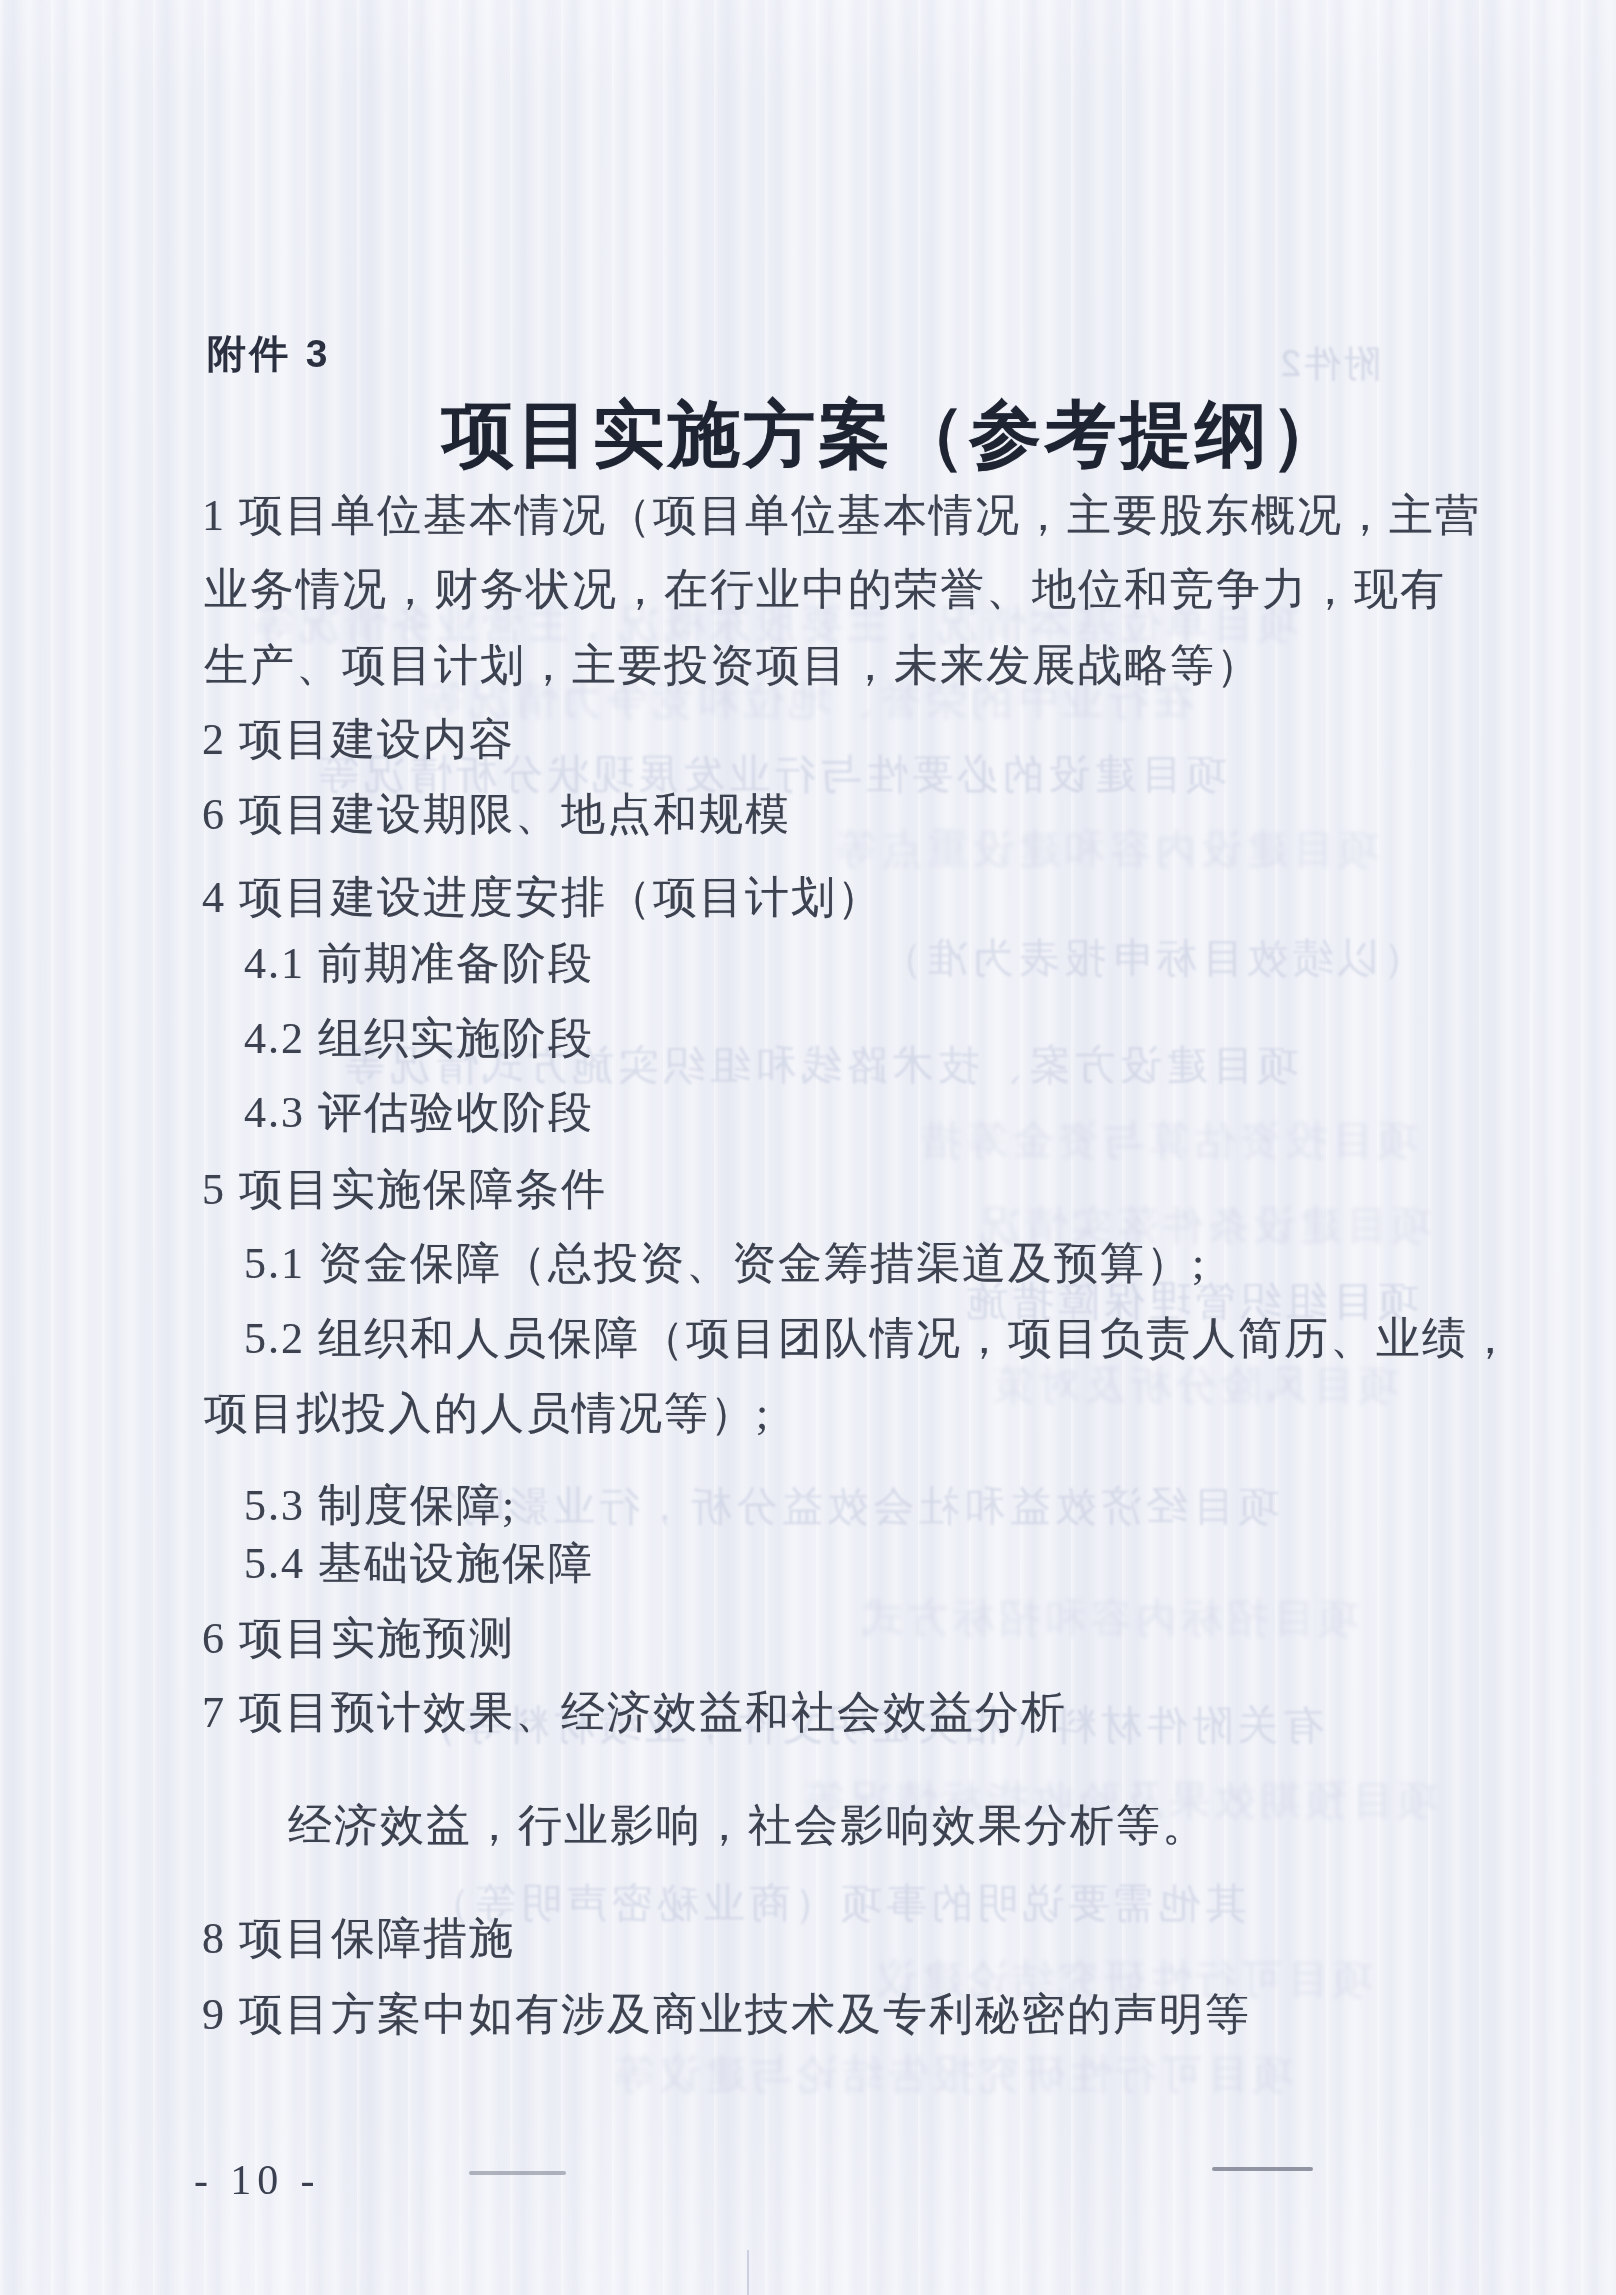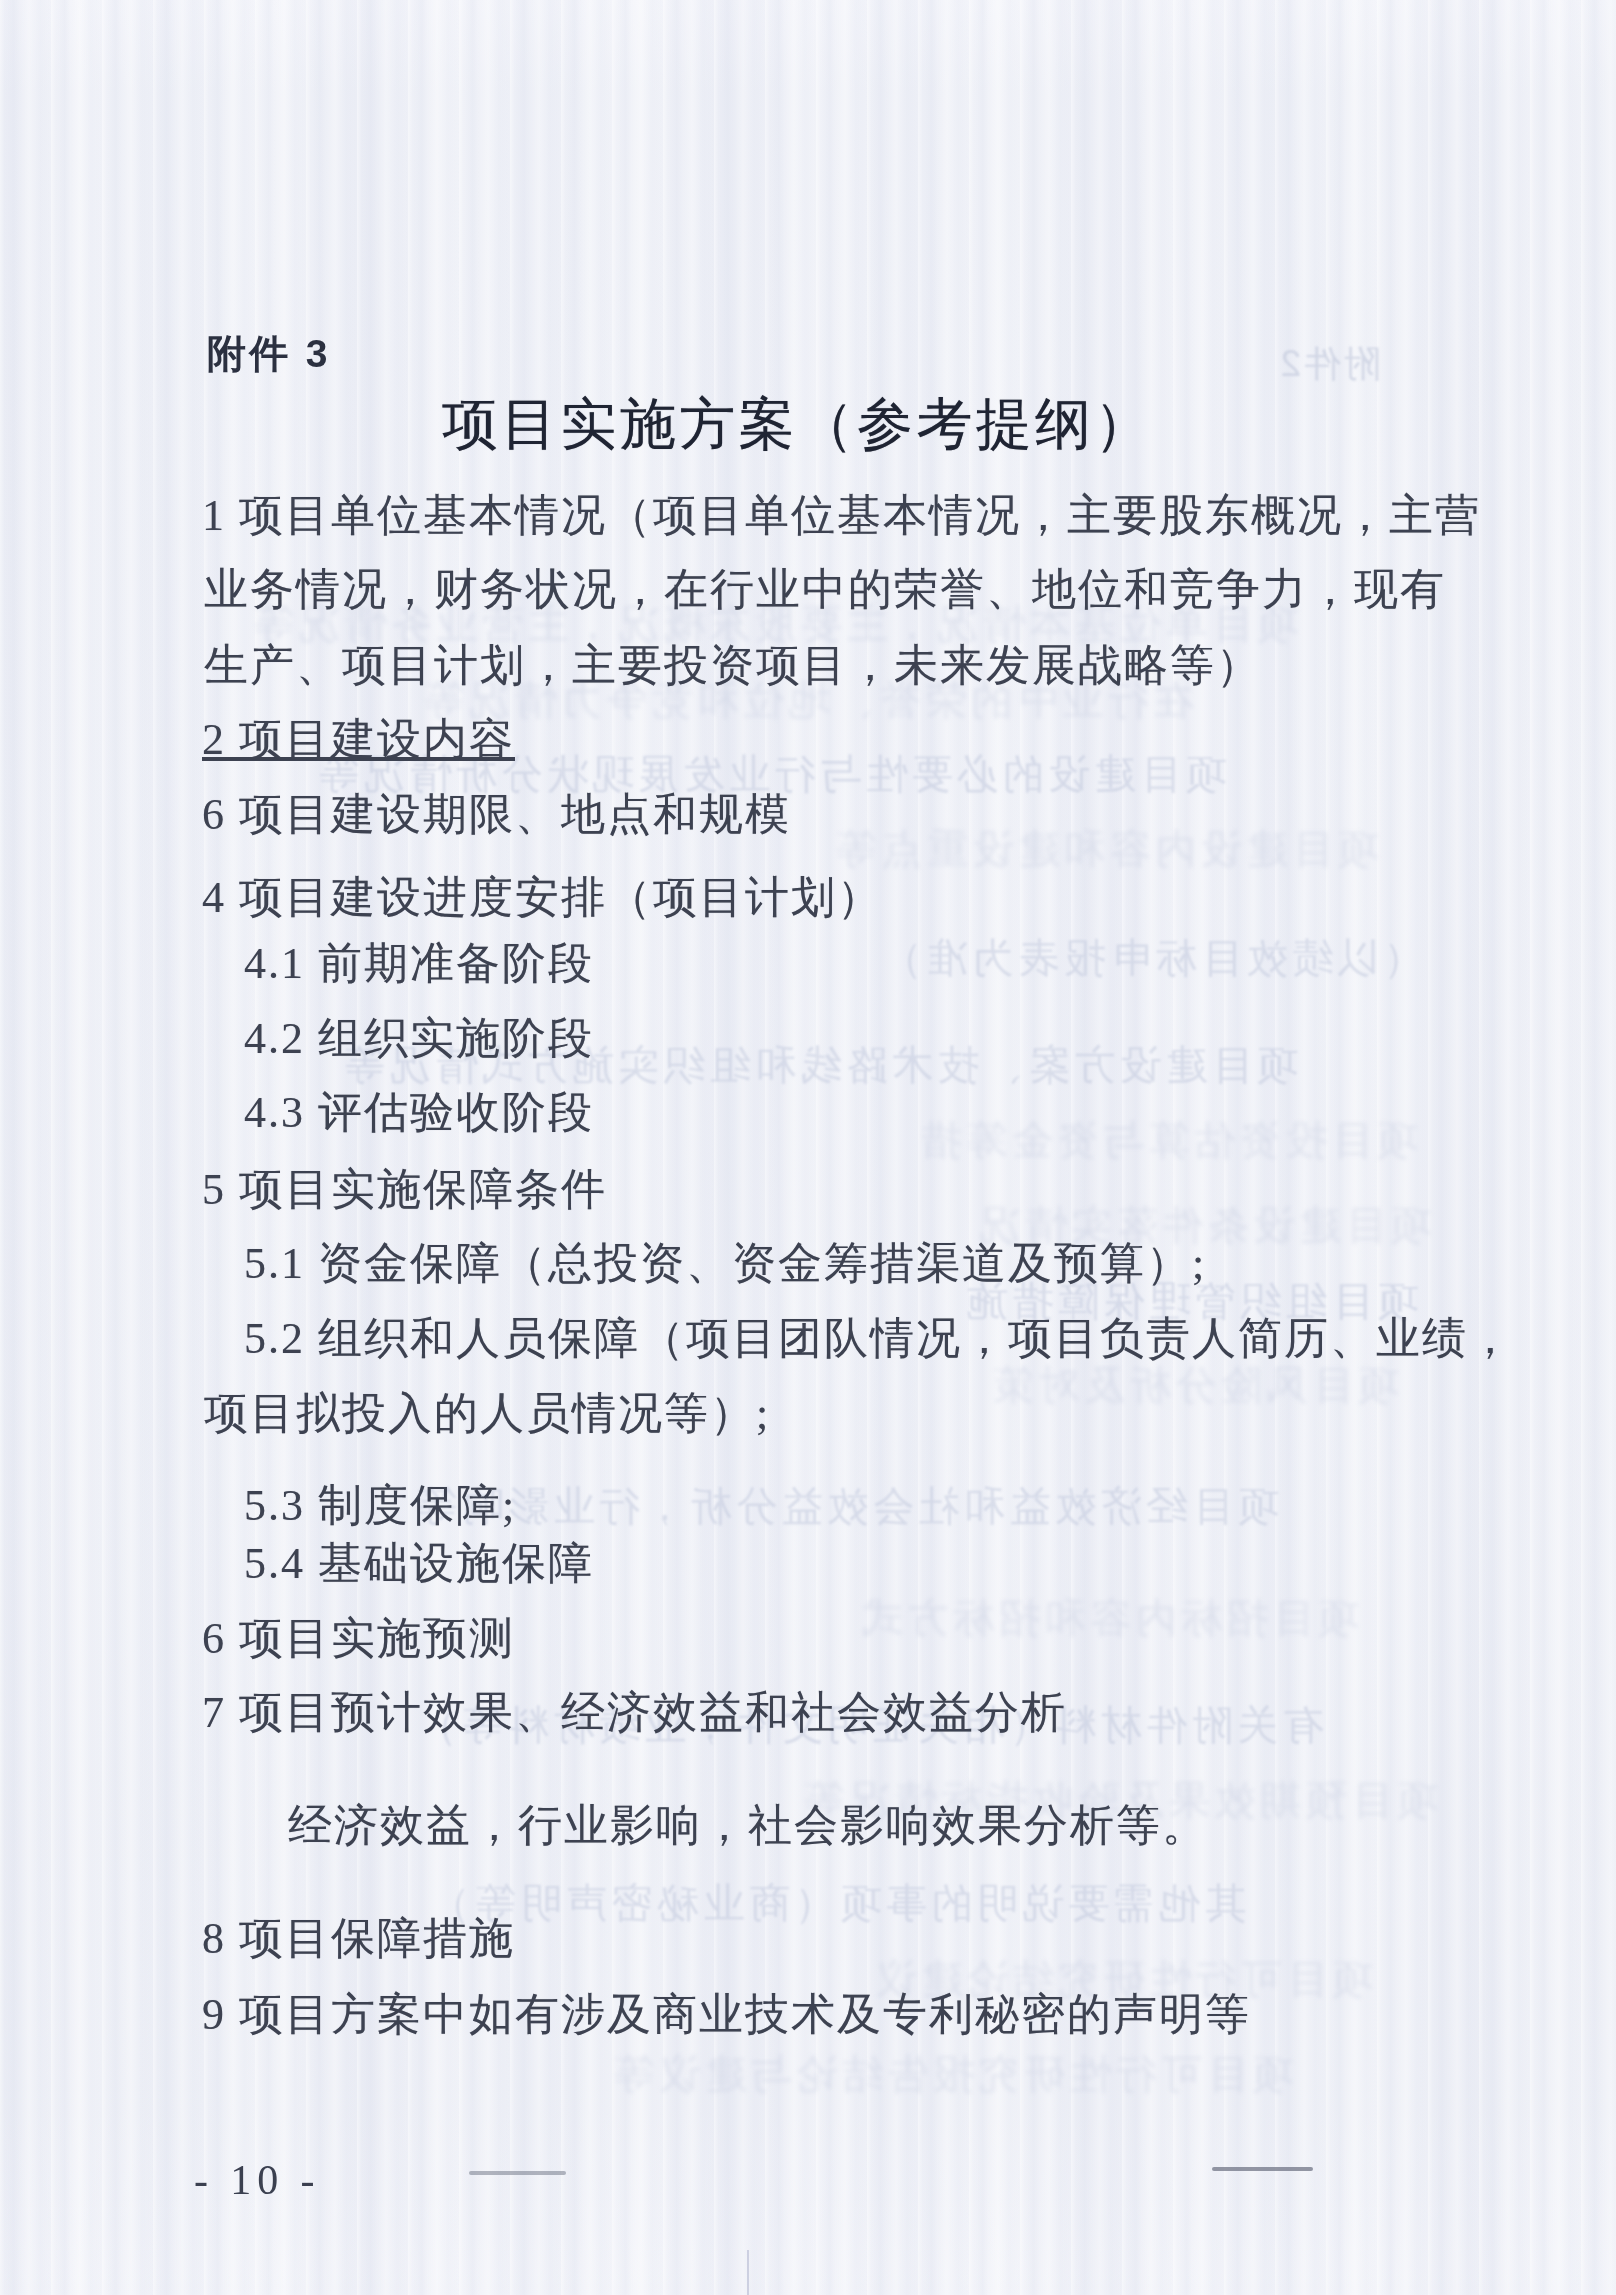--- a/index.html
+++ b/index.html
@@ -24,21 +24,21 @@
     font-family:"Liberation Serif", serif;
   }
   .att-label{
     position:absolute; left:207px; top:327px;
     font-size:39px; letter-spacing:3.3px; color:#2b3040;
     font-family:"Liberation Sans", sans-serif; font-weight:600;
     white-space:nowrap;
   }
   .doc-title{
     position:absolute; left:442px; top:387px;
-    font-size:56px; font-weight:400; letter-spacing:3.3px;
+    font-size:72px; font-weight:700; letter-spacing:3.3px;
     color:#1f2433; white-space:nowrap;
     font-family:"Liberation Sans", sans-serif;
     text-shadow:0 0 0.7px rgba(20,25,40,.55);
   }
   .line{
     position:absolute; white-space:nowrap;
     font-size:44px; letter-spacing:2px; color:#3d4251;
     text-shadow:0 0 0.7px rgba(40,45,60,.35);
   }
   .ghost{
@@ -94,21 +94,21 @@
   <div class="ghost" style="left:425px; top:1876px;">其他需要说明的事项（商业秘密声明等）</div>
   <div class="ghost faint" style="left:871px; top:1952px;">项目可行性研究结论建议</div>
   <div class="ghost faint" style="left:609px; top:2047px;">项目可行性研究报告结论与建议等</div>
 
   <div class="att-label">附件 3</div>
   <div class="doc-title">项目实施方案（参考提纲）</div>
 
   <div class="line" style="left:202px; top:486px;">1 项目单位基本情况（项目单位基本情况，主要股东概况，主营</div>
   <div class="line" style="left:204px; top:560px;">业务情况，财务状况，在行业中的荣誉、地位和竞争力，现有</div>
   <div class="line" style="left:204px; top:636px;">生产、项目计划，主要投资项目，未来发展战略等）</div>
-  <div class="line" style="left:202px; top:710px;text-decoration:underline;">2 项目建设内容</div>
+  <div class="line" style="left:202px; top:710px;">2 项目建设内容</div>
   <div class="line" style="left:202px; top:785px;">6 项目建设期限、地点和规模</div>
   <div class="line" style="left:202px; top:860px;margin-top:8px;">4 项目建设进度安排（项目计划）</div>
   <div class="line" style="left:244px; top:934px;">4.1 前期准备阶段</div>
   <div class="line" style="left:244px; top:1009px;">4.2 组织实施阶段</div>
   <div class="line" style="left:244px; top:1083px;">4.3 评估验收阶段</div>
   <div class="line" style="left:202px; top:1160px;">5 项目实施保障条件</div>
   <div class="line" style="left:244px; top:1234px;">5.1 资金保障（总投资、资金筹措渠道及预算）;</div>
   <div class="line" style="left:244px; top:1309px;">5.2 组织和人员保障（项目团队情况，项目负责人简历、业绩，</div>
   <div class="line" style="left:204px; top:1384px;">项目拟投入的人员情况等）;</div>
   <div class="line" style="left:244px; top:1459px;margin-top:17px;">5.3 制度保障;</div>

